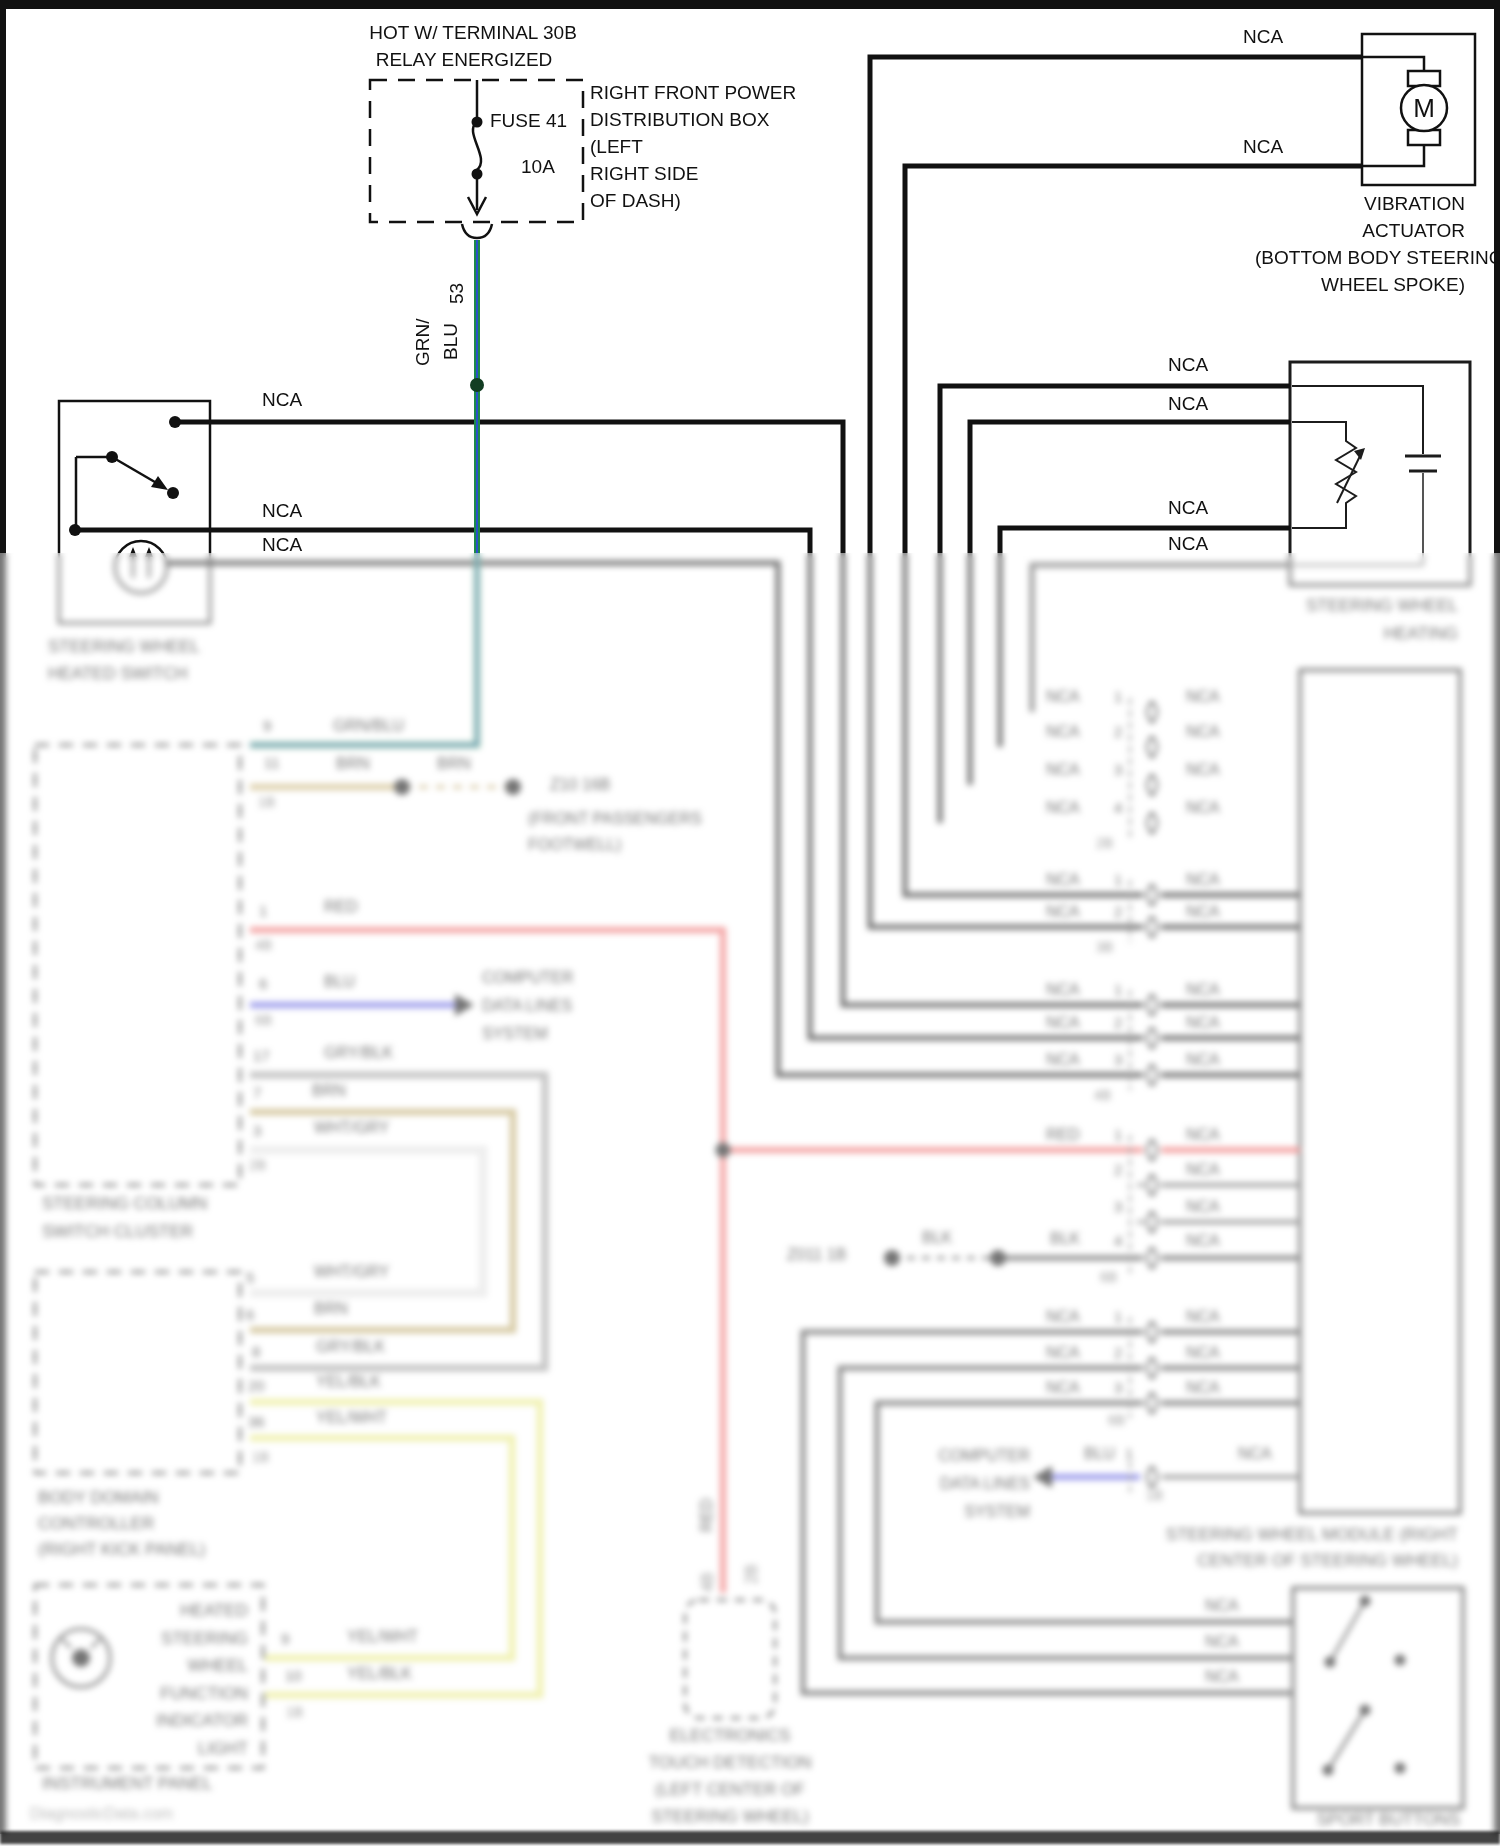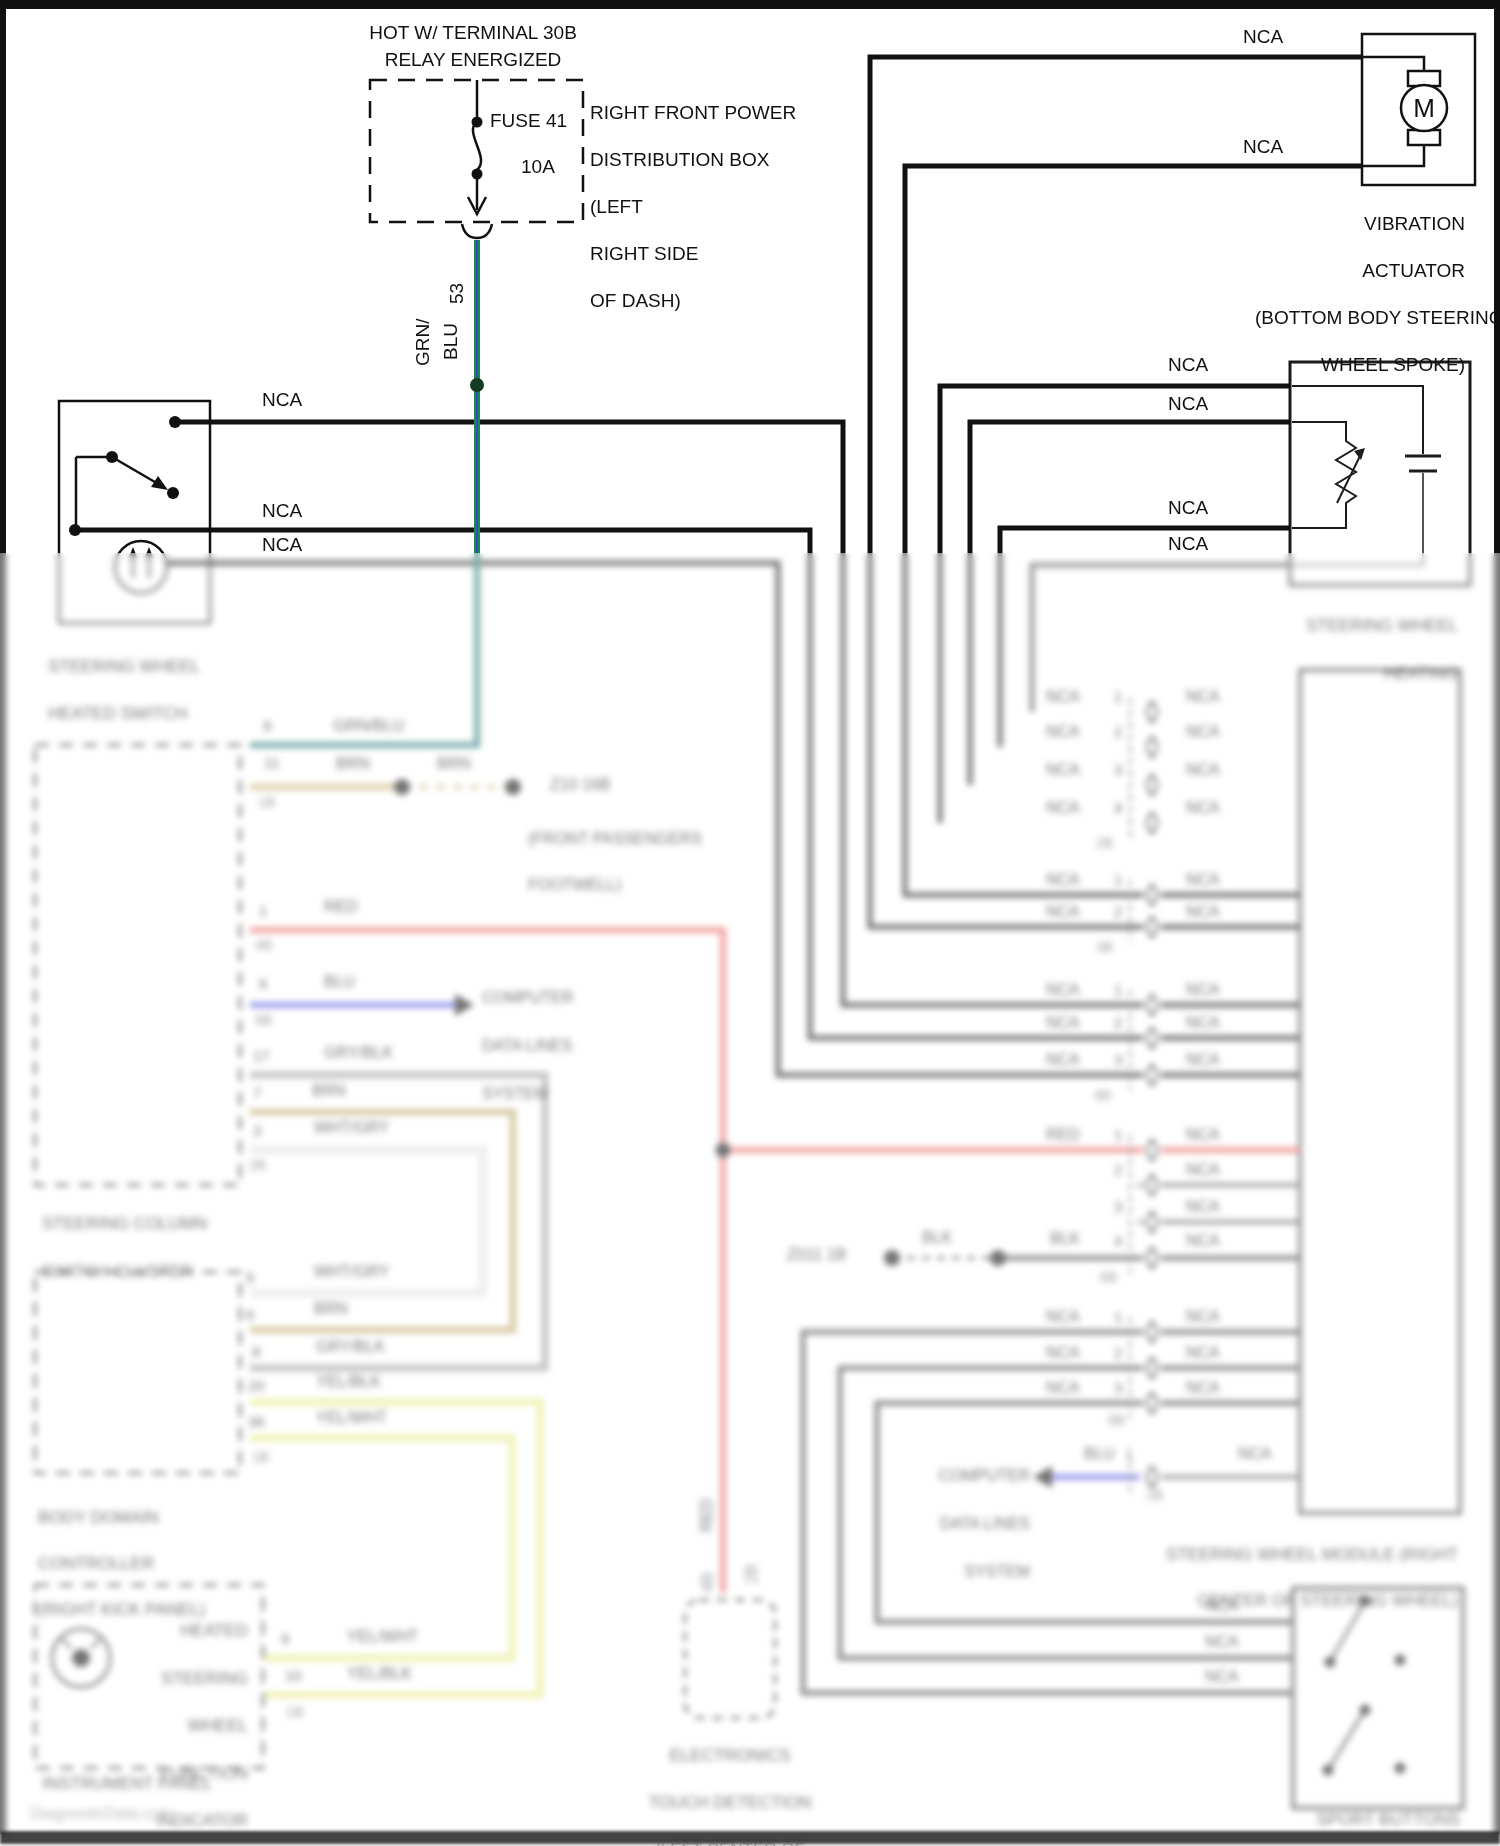--- a/index.html
+++ b/index.html
@@ -4,21 +4,21 @@
 <style>
   html,body{margin:0;padding:0;background:#fff;}
   #stage{position:relative;width:1500px;height:1846px;background:#fff;overflow:hidden;
          font-family:"Liberation Sans",sans-serif;color:#111;}
   #wires{position:absolute;left:0;top:0;}
   .lb{position:absolute;font-size:16px;line-height:1.12;color:#111;white-space:nowrap;}
   .big{font-size:19px;}
   .md{font-size:17px;}
   .pin{font-size:15px;}
   .cid{font-size:14px;color:#555;}
-  .bl span{display:block;margin-top:20px;}
+  .bl span{display:block;}
   .ra{text-align:right;}
   .ce{text-align:center;}
   .rot{position:absolute;transform:rotate(-90deg);transform-origin:0 0;white-space:nowrap;font-size:16px;}
   .rot.big{font-size:19px;}
   .lh27 span{line-height:27px;}
   .lh28 span{line-height:28px;}
   .lh26 span{line-height:26px;}
   #blur-overlay{position:absolute;left:0;top:553px;width:1500px;height:1293px;
     background:rgba(255,255,255,0.42);
     -webkit-backdrop-filter:blur(3.2px);backdrop-filter:blur(3.2px);z-index:50;}
@@ -196,21 +196,21 @@
         <use href="#conn" x="1152" y="1222"></use>
       <use href="#conn" x="1152" y="1258"></use>
         <use href="#conn" x="1152" y="1332"></use>
       <use href="#conn" x="1152" y="1368"></use>
         <use href="#conn" x="1152" y="1403"></use>
       <use href="#conn" x="1152" y="1477"></use>
     </g>
   </svg>
 
   <div class="lb big ce" style="left:352px;top:22px;width:242px;">HOT W/ TERMINAL 30B</div>
-  <div class="lb big ce" style="left:352px;top:49px;width:242px;">RELAY ENERGIZED</div>
+  <div class="lb big ce" style="left:343px;top:49px;width:242px;">RELAY ENERGIZED</div>
   <div class="lb big" style="left:490px;top:110px;">FUSE 41</div>
   <div class="lb big" style="left:521px;top:156px;">10A</div>
   <div class="lb big bl lh27" style="left:590px;top:79px;">
     <span>RIGHT FRONT POWER</span>
     <span>DISTRIBUTION BOX</span>
     <span>(LEFT</span>
     <span>RIGHT SIDE</span>
     <span>OF DASH)</span>
   </div>
 

